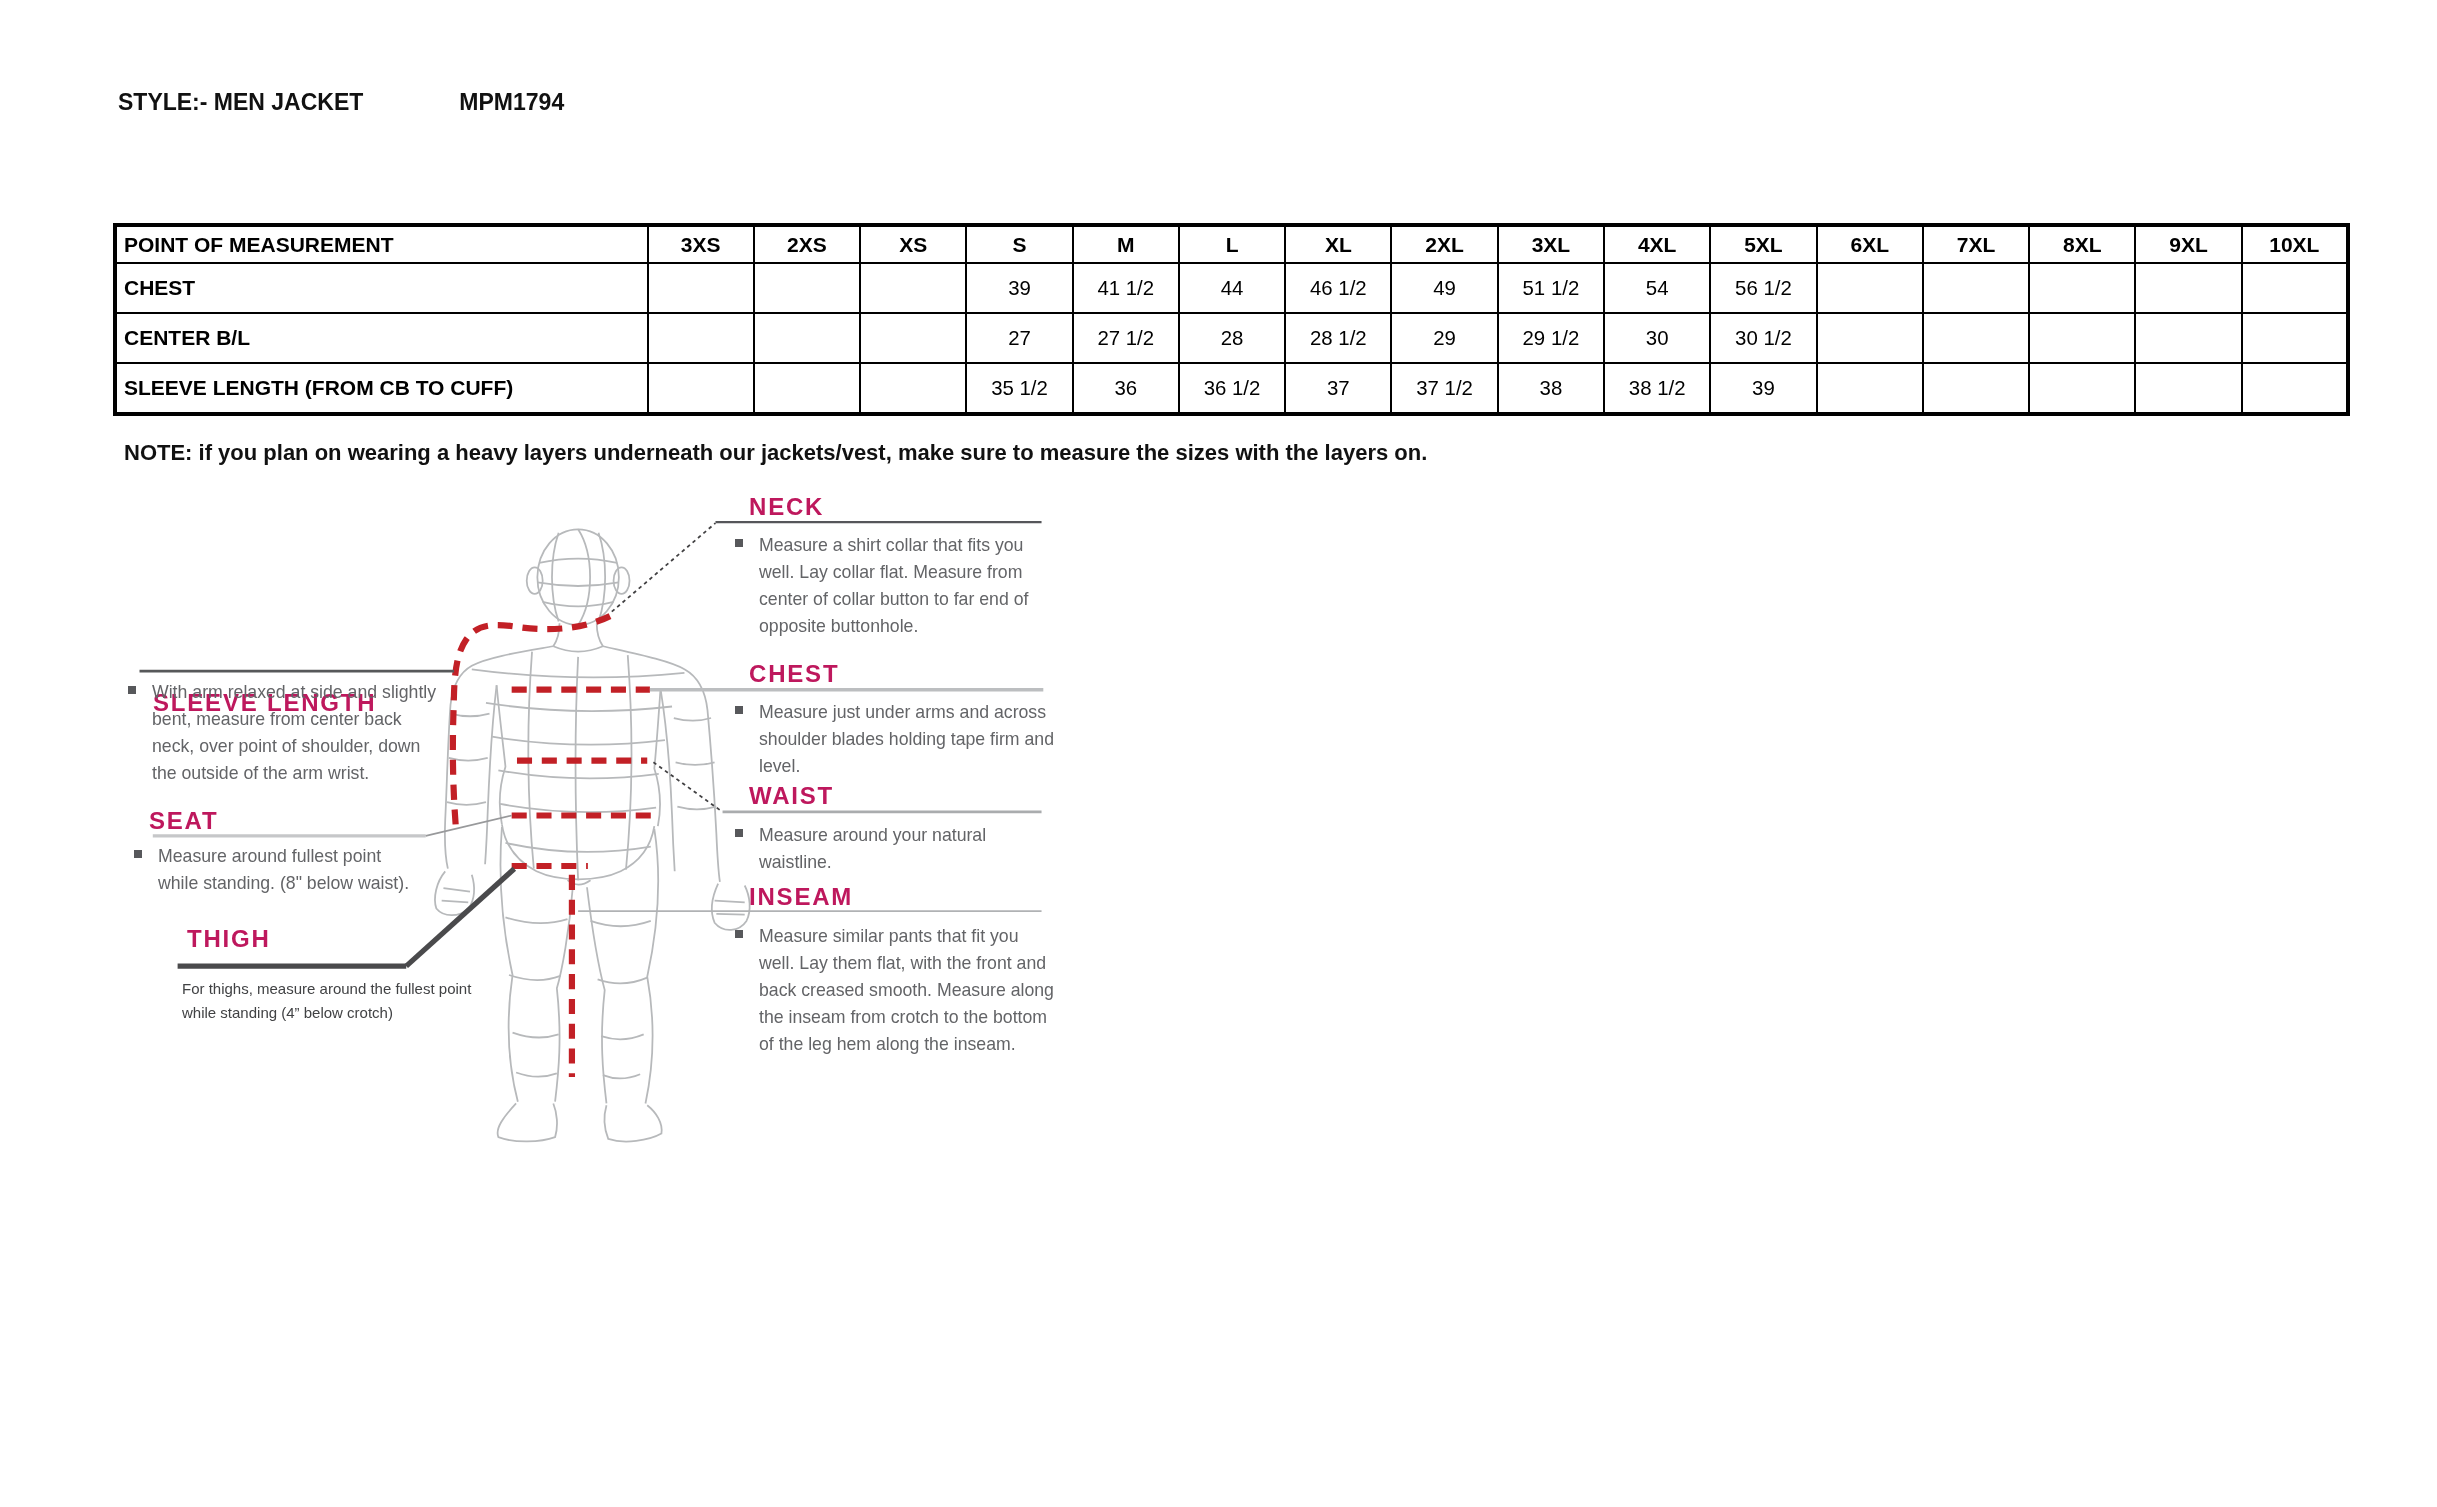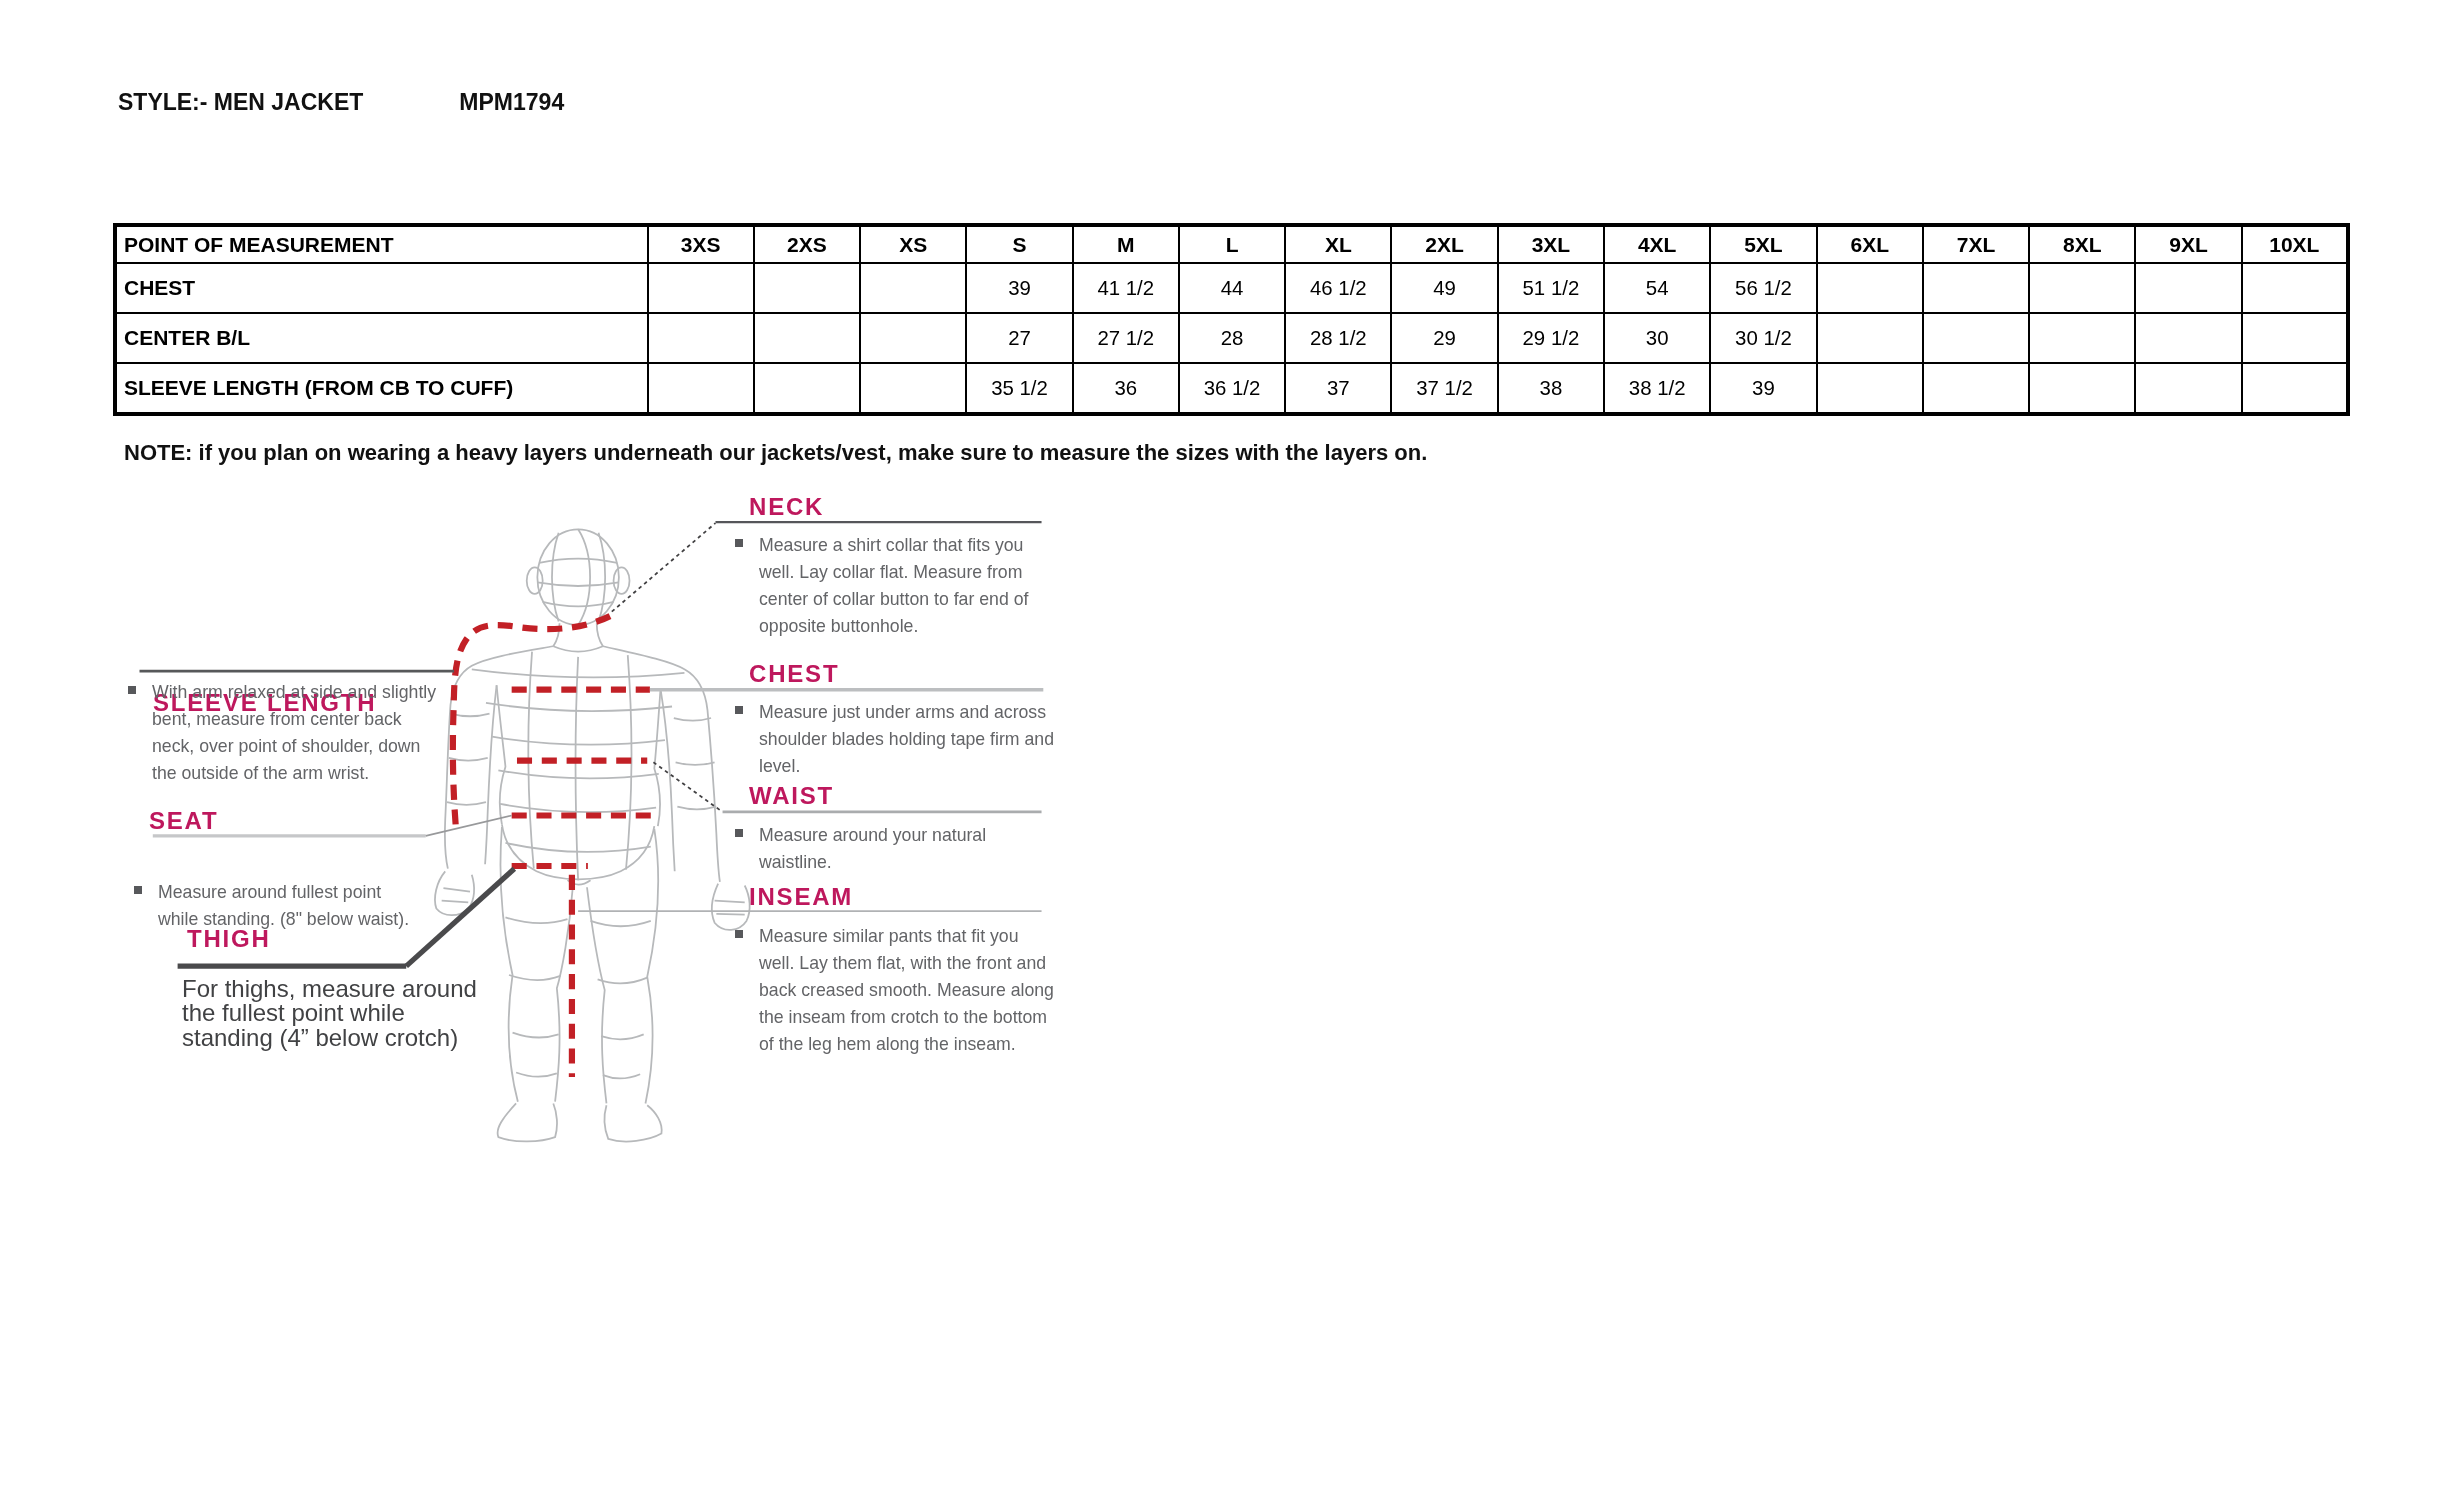--- a/index.html
+++ b/index.html
@@ -36,21 +36,21 @@
     font-family:"Liberation Sans", sans-serif;white-space:nowrap;
   }
   .ltext{
     position:absolute;font-size:17.7px;line-height:27px;color:#636467;
     font-family:"Liberation Sans", sans-serif;
   }
   .ltext .bullet{
     position:absolute;left:-24px;top:7px;width:8px;height:8px;background:#57585b;display:block;
   }
   .thigh-hd{font-size:26.6px;letter-spacing:2.7px;color:#4a4b4d;font-weight:bold;}
-  .thigh-text{font-size:24px;line-height:24.4px;color:#414244;}
+  .thigh-text{font-size:15px;line-height:24.4px;color:#414244;}
 </style>
 </head>
 <body>
 
 <div class="doc-title">
   <span>STYLE:- MEN JACKET</span><span class="code">MPM1794</span>
 </div>
 
 <table class="size-table">
   <thead>
@@ -227,21 +227,21 @@
     <span class="hd">SLEEVE LENGTH</span>
   </div>
   <div class="ltext" style="left:152px;top:679px;width:285px;">
     <span class="bullet"></span>
     <span>With arm relaxed at side and slightly bent, measure from center back neck, over point of shoulder, down the outside of the arm wrist.</span>
   </div>
 
   <div class="dlabel" style="left:149px;top:807px;">
     <span class="hd">SEAT</span>
   </div>
-  <div class="ltext" style="left:158px;top:843px;width:257px;margin-top:36px;">
+  <div class="ltext" style="left:158px;top:843px;width:257px;">
     <span class="bullet"></span>
     <span>Measure around fullest point while standing. (8" below waist).</span>
   </div>
 
   <div class="dlabel" style="left:187px;top:925px;">
     <span class="hd thigh-hd">THIGH</span>
   </div>
   <div class="ltext thigh-text" style="left:182px;top:977px;width:310px;">
     <span>For thighs, measure around the fullest point while standing (4” below crotch)</span>
   </div>

